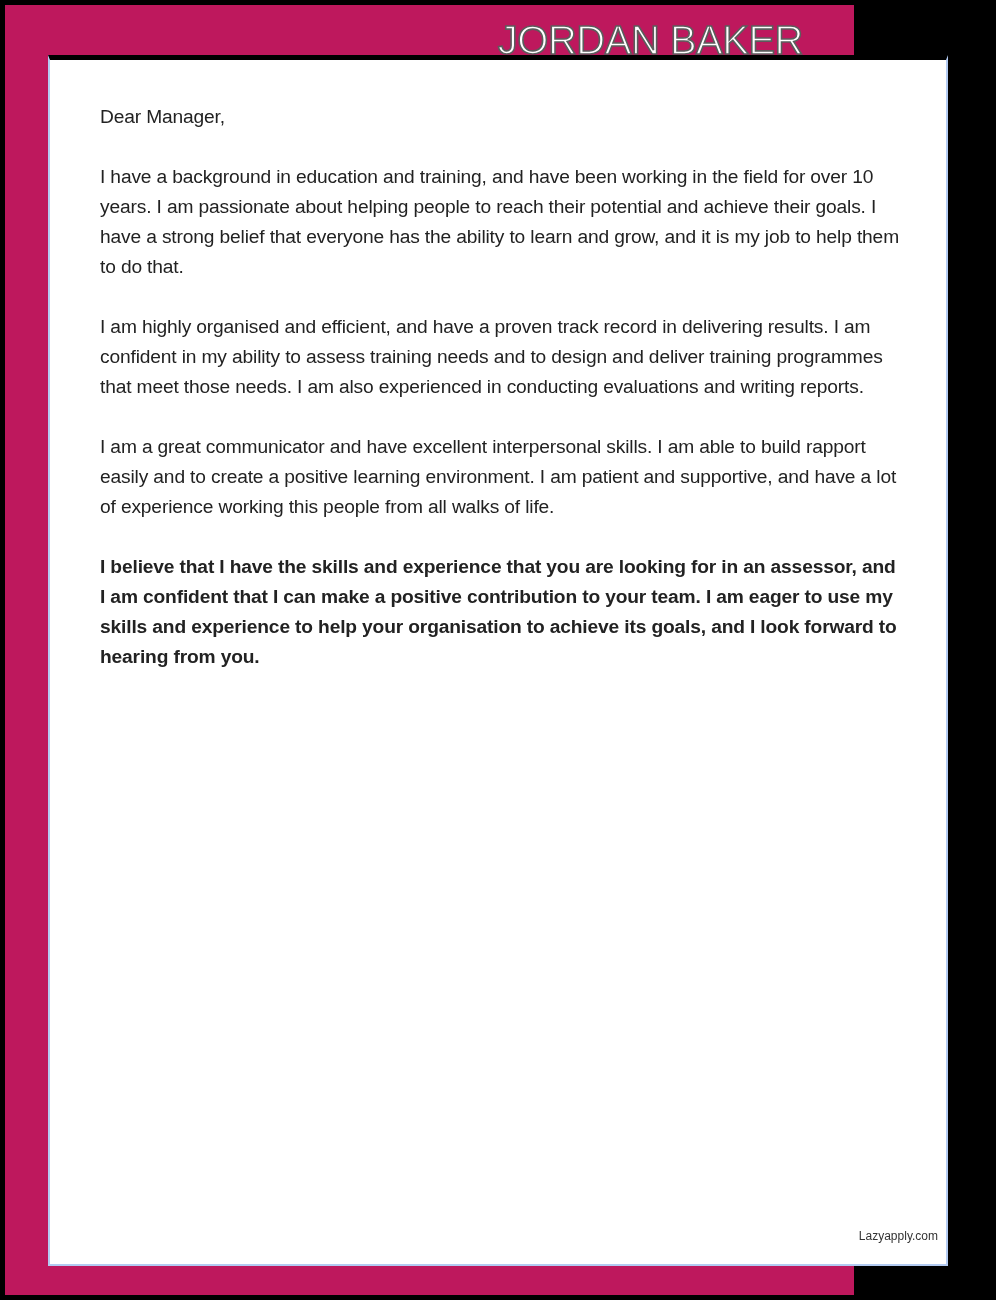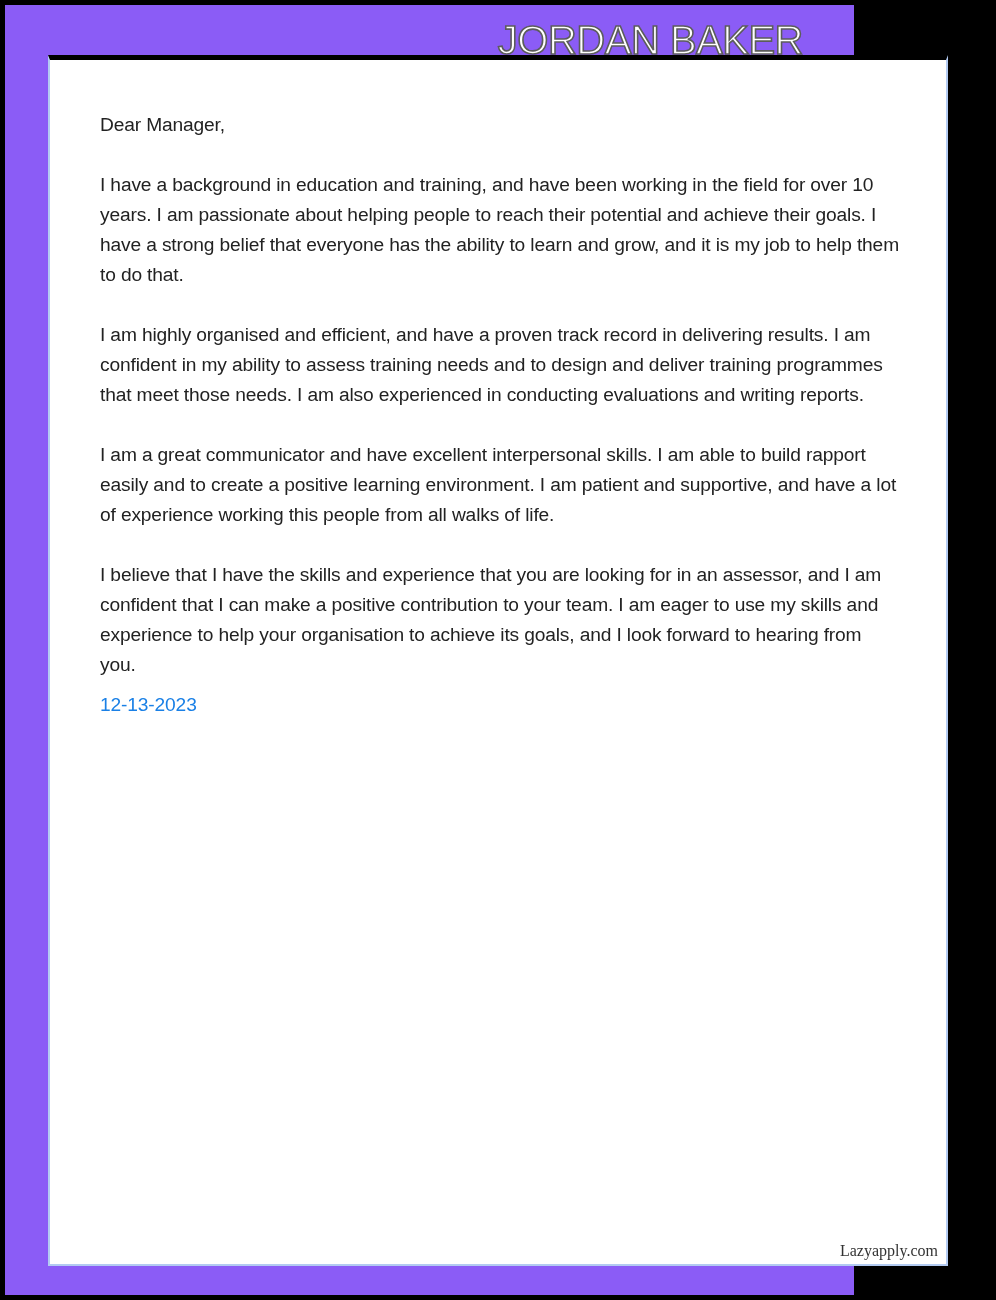--- a/index.html
+++ b/index.html
@@ -7,21 +7,21 @@
     width: 996px; height: 1300px;
     background: #000;
     position: relative;
     overflow: hidden;
     font-family: "Liberation Sans", "DejaVu Sans", sans-serif;
   }
   .frame {
     position: absolute;
     left: 5px; top: 5px;
     width: 849px; height: 1290px;
-    background: #8b5cf6;
+    background: #be185d;
   }
   .name {
     position: absolute;
     right: 51px;
     top: 12px;
     font-size: 40px;
     line-height: 46px;
     letter-spacing: -0.5px;
     color: #ffffff;
     -webkit-text-stroke: 1.6px #5c5c5c;
@@ -43,47 +43,45 @@
   .content {
     position: absolute;
     left: 50px;
     top: 42px;
     width: 800px;
     font-size: 19.2px;
     line-height: 30px;
     color: #222222;
     letter-spacing: -0.15px;
   }
-  .content p { margin: 8px 0 30px 0; }
-  .content p.last { margin-bottom: 10px; }
+  .content p { margin: 0 0 30px 0; }
+  .content p.last { margin-bottom: 10px; font-weight: bold; }
   .date {
     color: #1a80e6;
     font-size: 19.2px;
     line-height: 30px;
   }
   .footer {
     position: absolute;
     right: 8px;
-    bottom: 5px;
-    font-size: 16px;
+    bottom: 20px;
+    font-size: 12px;
     line-height: 16px;
     color: #333333;
-    font-family: Liberation Serif, serif;
   }
 </style>
 </head>
 <body>
 
 <div class="frame">
   <div class="name">JORDAN BAKER</div>
 
   <div class="card">
     <div class="content">
       <p>Dear Manager,</p>
       <p>I have a background in education and training, and have been working in the field for over 10 years. I am passionate about helping people to reach their potential and achieve their goals. I have a strong belief that everyone has the ability to learn and grow, and it is my job to help them to do that.</p>
       <p>I am highly organised and efficient, and have a proven track record in delivering results. I am confident in my ability to assess training needs and to design and deliver training programmes that meet those needs. I am also experienced in conducting evaluations and writing reports.</p>
       <p>I am a great communicator and have excellent interpersonal skills. I am able to build rapport easily and to create a positive learning environment. I am patient and supportive, and have a lot of experience working this people from all walks of life.</p>
       <p class="last">I believe that I have the skills and experience that you are looking for in an assessor, and I am confident that I can make a positive contribution to your team. I am eager to use my skills and experience to help your organisation to achieve its goals, and I look forward to hearing from you.</p>
-      <div class="date">12-13-2023</div>
     </div>
     <div class="footer">Lazyapply.com</div>
   </div>
 </div>
 
 </body></html>

